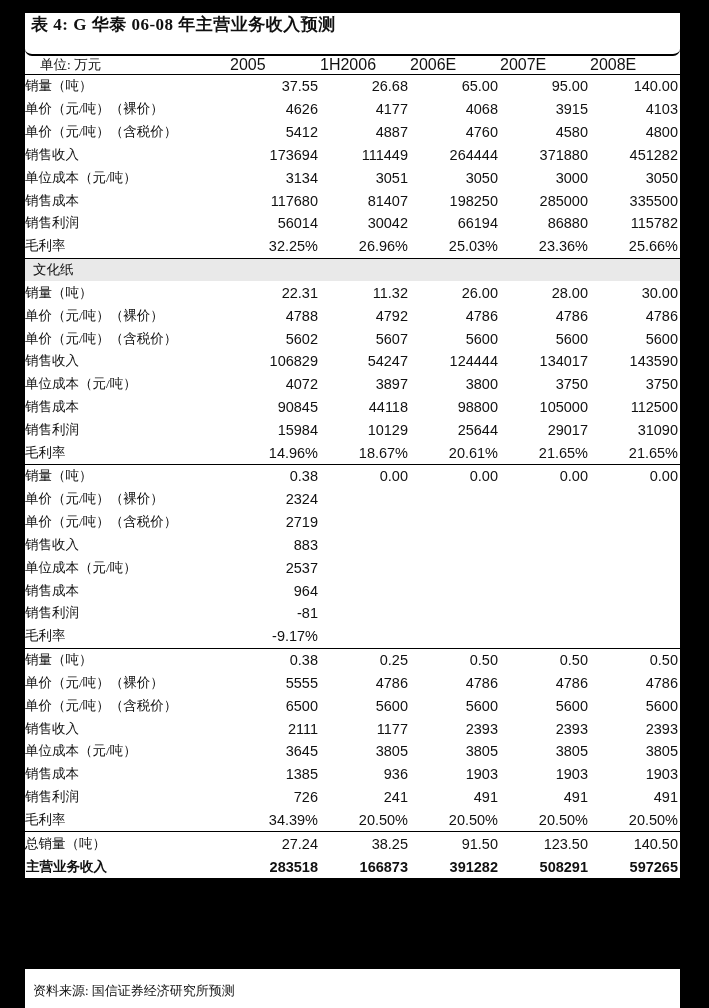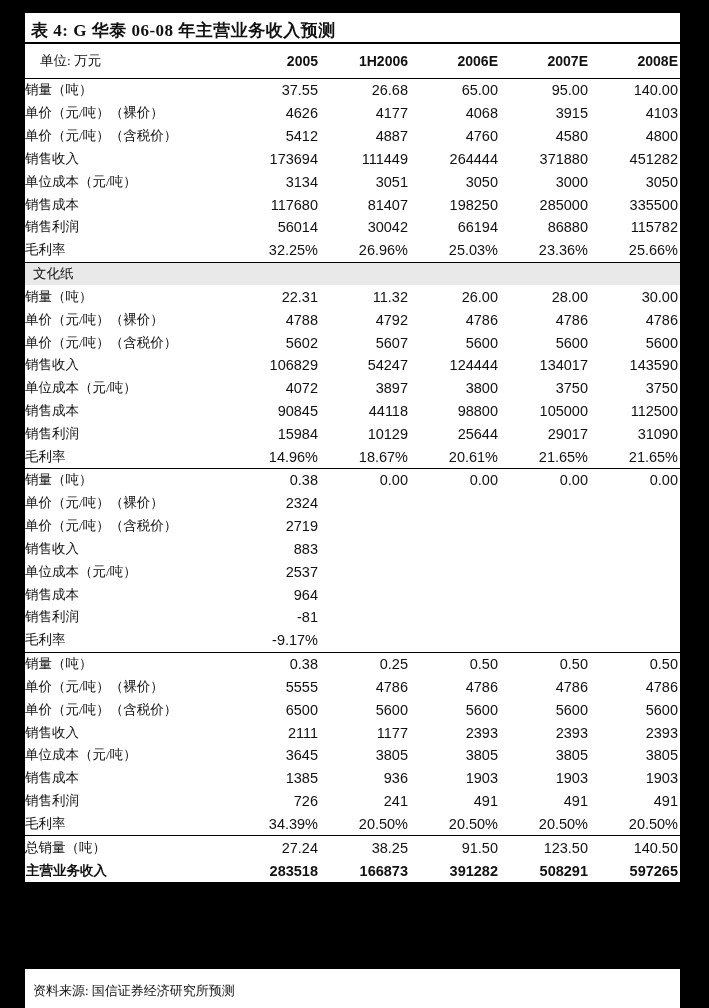--- a/index.html
+++ b/index.html
@@ -15,61 +15,62 @@
   }
   .sheet {
     position: absolute;
     left: 25px;
     top: 13px;
     width: 655px;
     background: #ffffff;
     box-sizing: border-box;
   }
   .title-row {
-    height: 31px;
+    height: 43px;
     border-bottom: 2px solid #000000;
     display: flex;
-    align-items: flex-end;
+    align-items: flex-start;
     padding-left: 6px;
     box-sizing: border-box;
+    border-radius: 7px;
   }
   .title-row span {
     font-family: "Liberation Serif", "DejaVu Serif", serif;
     font-weight: bold;
     font-size: 17px;
     letter-spacing: 0.5px;
     white-space: nowrap;
   }
   table.fc {
     width: 655px;
     border-collapse: collapse;
     table-layout: fixed;
   }
   table.fc col.c-label { width: 205px; }
   table.fc col.c-num   { width: 90px;  }
   thead th {
     height: 16px;
     border-bottom: 1.5px solid #000000;
-    padding: 8px;
+    padding: 0;
     vertical-align: middle;
     white-space: nowrap;
   }
   thead th.unit {
     text-align: left;
     padding-left: 15px;
     font-weight: normal;
     font-size: 13.5px;
     font-family: "Liberation Serif", "DejaVu Serif", serif;
   }
   thead th.num {
-    text-align: right;
+    text-align: left;
     padding-right: 2px;
     font-family: "Liberation Sans", "DejaVu Sans", sans-serif;
-    font-weight: bold;
-    font-size: 14px;
+    font-weight: normal;
+    font-size: 16px;
   }
   tbody td {
     height: 22.84px;
     padding: 0;
     vertical-align: middle;
     white-space: nowrap;
     overflow: hidden;
   }
   tr.section-row td {
     background: #e9e9e9;

